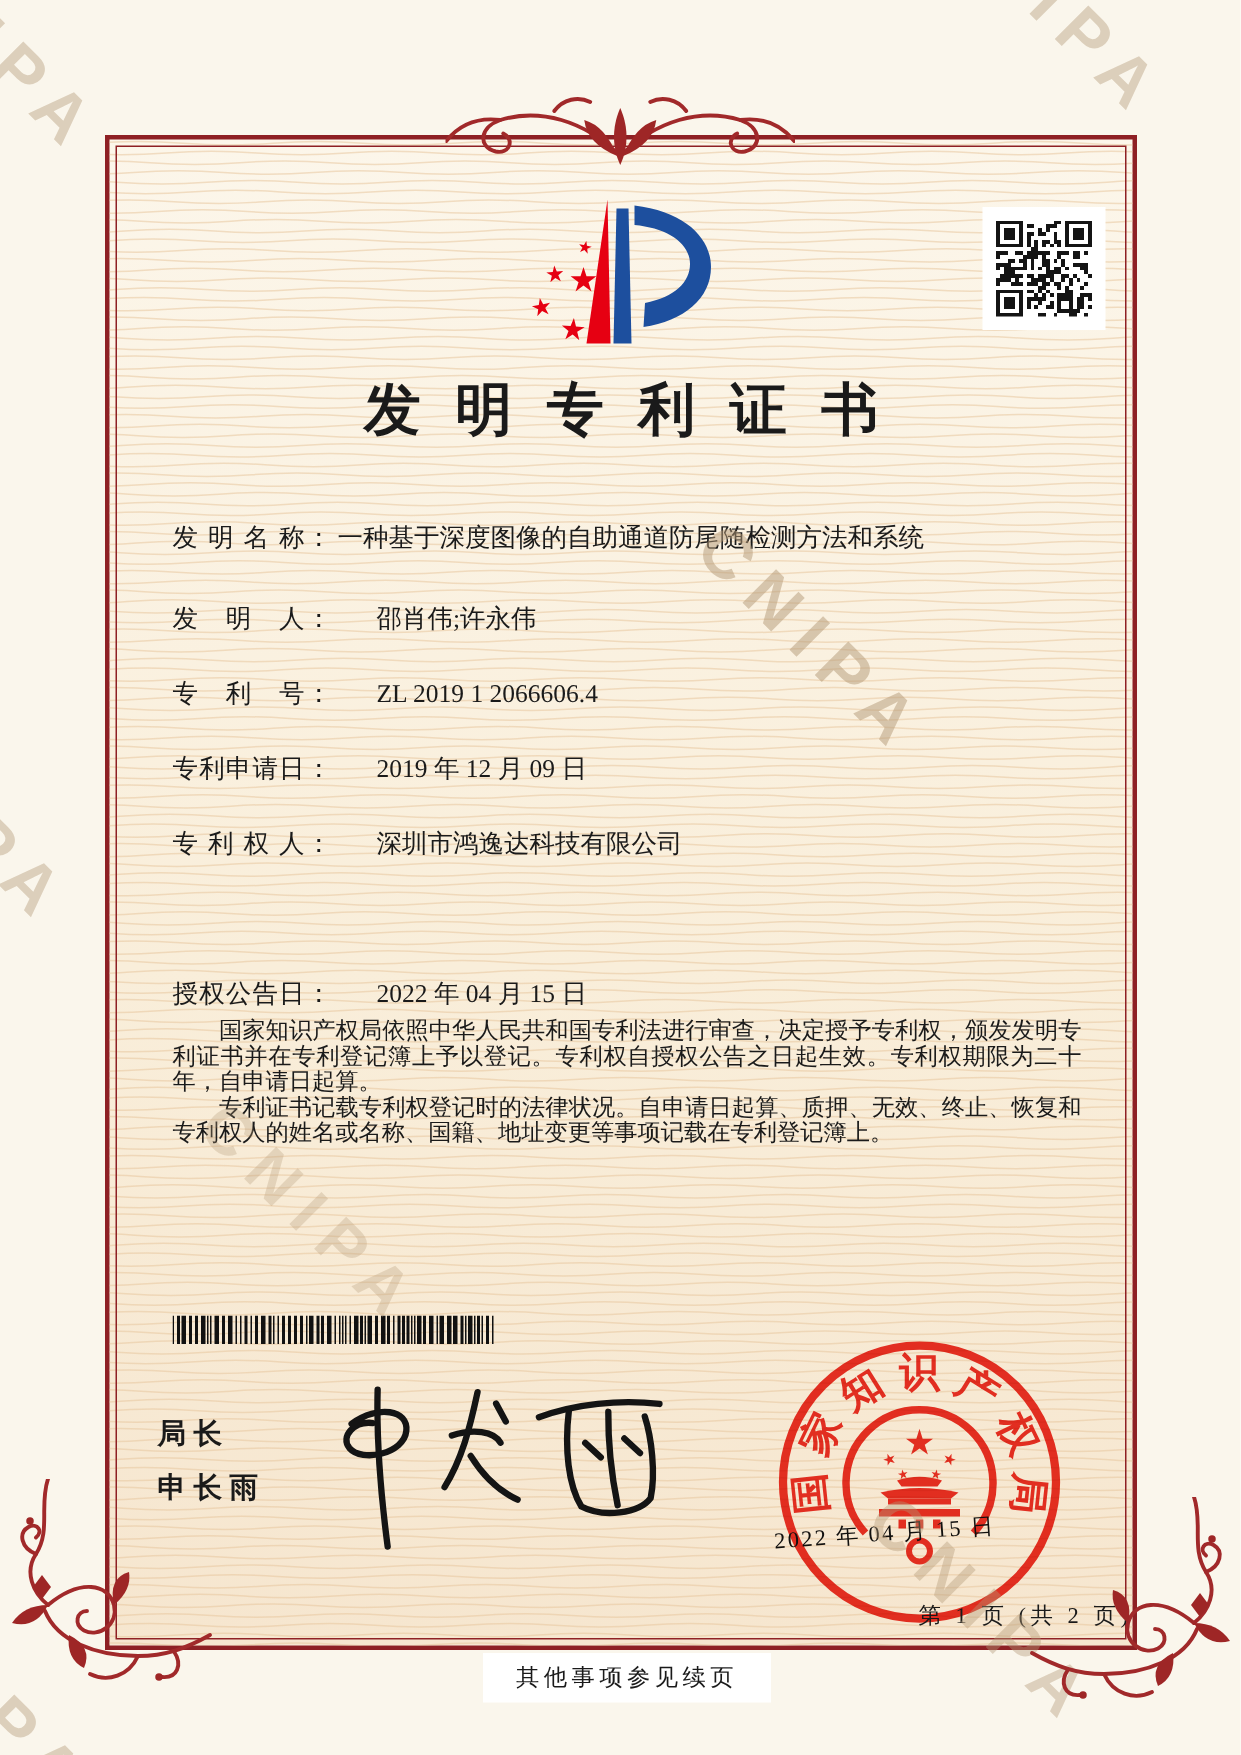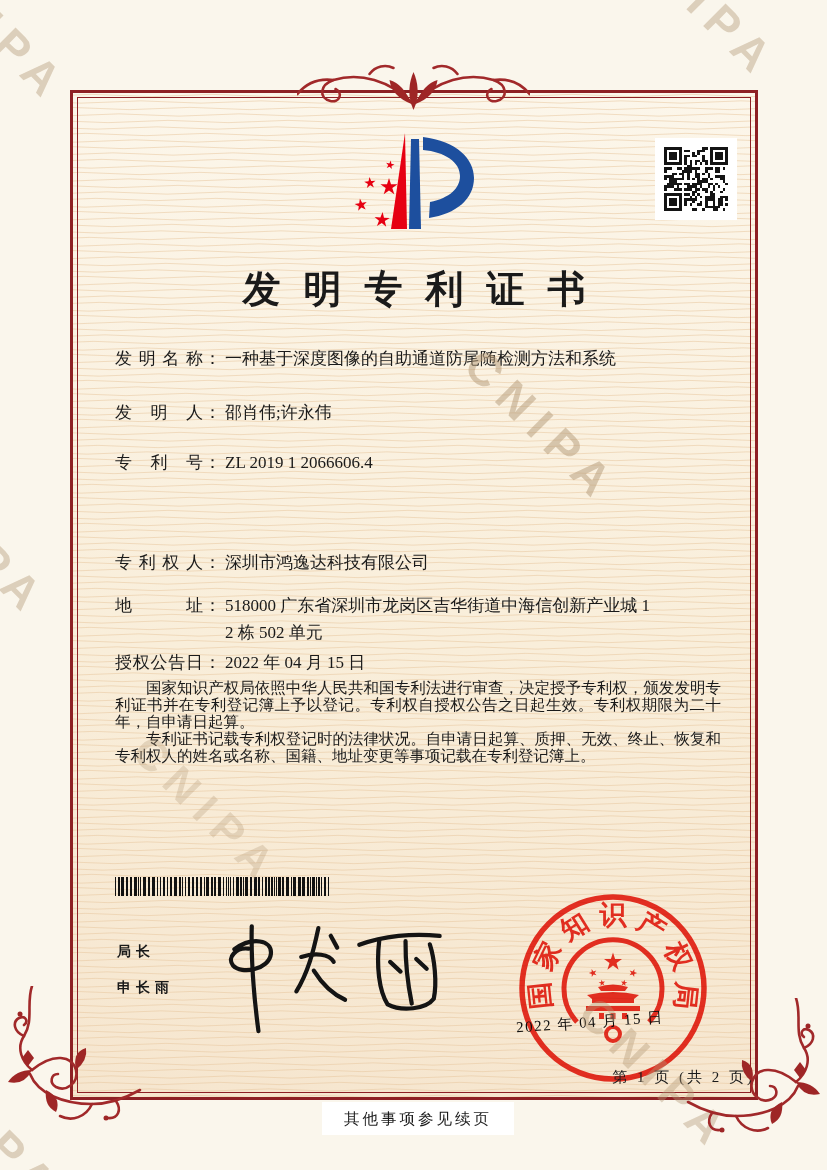--- a/index.html
+++ b/index.html
@@ -14,35 +14,35 @@
   .frame{position:absolute;left:70px;top:90px;width:682px;height:1004px;
          border:3px solid #8e2024;background:linear-gradient(#fcf6ea,#f9eeda 55%,#f6e6cf);}
   .frame-inner{position:absolute;inset:4px;border:1.3px solid #8e2024;pointer-events:none;}
   #waves{position:absolute;inset:0;width:100%;height:100%;}
   #waves path{fill:none;stroke:#e7c69e;stroke-width:1;opacity:.55;}
   
   .cert-no{position:absolute;left:42px;top:44px;font-size:17px;letter-spacing:2.5px;}
   .logo{position:absolute;left:280px;top:36px;width:132px;height:106px;}
   .qr-box{position:absolute;left:582px;top:45px;width:82px;height:82px;background:#fff;}
   .qr-box svg{position:absolute;left:9px;top:9px;width:64px;height:64px;fill:#141414;shape-rendering:crispEdges;}
-  .title{position:absolute;left:0;right:0;top:155px;margin:16px;text-align:center;font-size:38px;
+  .title{position:absolute;left:0;right:0;top:155px;margin:0;text-align:center;font-size:38px;
          font-weight:700;letter-spacing:23px;text-indent:23px;}
   
   .frow{position:absolute;left:42px;font-size:17px;line-height:27px;white-space:nowrap;}
   .flabel{display:inline-block;width:88px;text-align:justify;text-align-last:justify;vertical-align:top;}
   .fcolon{display:inline-block;vertical-align:top;padding:0 4px 0 1px;}
   .fvalue{display:inline-block;vertical-align:top;white-space:normal;width:470px;}
-  .fvalue.short{width:auto;}
+  .fvalue.short{width:auto;margin-left:26px;}
   .grp2{position:absolute;left:316px;top:0;white-space:nowrap;}
   
   .paras{position:absolute;left:42px;top:586px;width:606px;font-size:15.5px;line-height:17px;text-align:justify;}
   .paras p{margin:0;text-indent:2em;}
   
   #barcode{position:absolute;left:42px;top:784px;width:220px;height:19px;fill:#111;}
-  .signer-title,.signer-name{position:absolute;left:44px;font-size:14px;letter-spacing:5px;font-weight:600;
+  .signer-title,.signer-name{position:absolute;left:32px;font-size:19px;letter-spacing:5px;font-weight:600;
         font-family:"Liberation Sans","DejaVu Sans",sans-serif;}
   .signer-title{top:850px;}
   .signer-name{top:886px;}
   .signature{position:absolute;left:128px;top:818px;width:262px;height:122px;transform:rotate(-2deg);}
   .signature path{fill:none;stroke:#141414;stroke-width:4.2px;stroke-linecap:round;stroke-linejoin:round;}
   .seal{position:absolute;left:440px;top:795px;width:200px;height:200px;mix-blend-mode:multiply;}
   .seal svg{width:200px;height:200px;opacity:.95;}
   .sealch{font-size:27px;font-weight:700;fill:#e9281c;font-family:"Liberation Serif",serif;}
   .seal-red{fill:#e9281c;}
   .seal-stroke{fill:none;stroke:#e9281c;}
@@ -583,25 +583,25 @@
 
     <div class="frow" style="top:252px">
       <span class="flabel">发明名称</span><span class="fcolon">：</span><span class="fvalue">一种基于深度图像的自助通道防尾随检测方法和系统</span>
     </div>
     <div class="frow" style="top:306px">
       <span class="flabel">发明人</span><span class="fcolon">：</span><span class="fvalue short">邵肖伟;许永伟</span>
     </div>
     <div class="frow" style="top:356px">
       <span class="flabel">专利号</span><span class="fcolon">：</span><span class="fvalue short">ZL 2019 1 2066606.4</span>
     </div>
+    <div class="frow" style="top:406px">
+      <span class="flabel">专利申请日</span><span class="fcolon">：</span><span class="fvalue short">2019 年 12 月 09 日</span>
+    </div>
     <div class="frow" style="top:456px">
       <span class="flabel">专利权人</span><span class="fcolon">：</span><span class="fvalue short">深圳市鸿逸达科技有限公司</span>
-    </div>
-    <div class="frow" style="top:499px">
-      <span class="flabel">地址</span><span class="fcolon">：</span><span class="fvalue"><span>518000 广东省深圳市龙岗区吉华街道中海信创新产业城 1</span><br><span>2 栋 502 单元</span></span>
     </div>
     <div class="frow" style="top:556px">
       <span class="flabel">授权公告日</span><span class="fcolon">：</span><span class="fvalue short">2022 年 04 月 15 日</span>
     </div>
 
     <div class="paras">
       <p>国家知识产权局依照中华人民共和国专利法进行审查，决定授予专利权，颁发发明专利证书并在专利登记簿上予以登记。专利权自授权公告之日起生效。专利权期限为二十年，自申请日起算。</p>
       <p>专利证书记载专利权登记时的法律状况。自申请日起算、质押、无效、终止、恢复和专利权人的姓名或名称、国籍、地址变更等事项记载在专利登记簿上。</p>
     </div>
 

